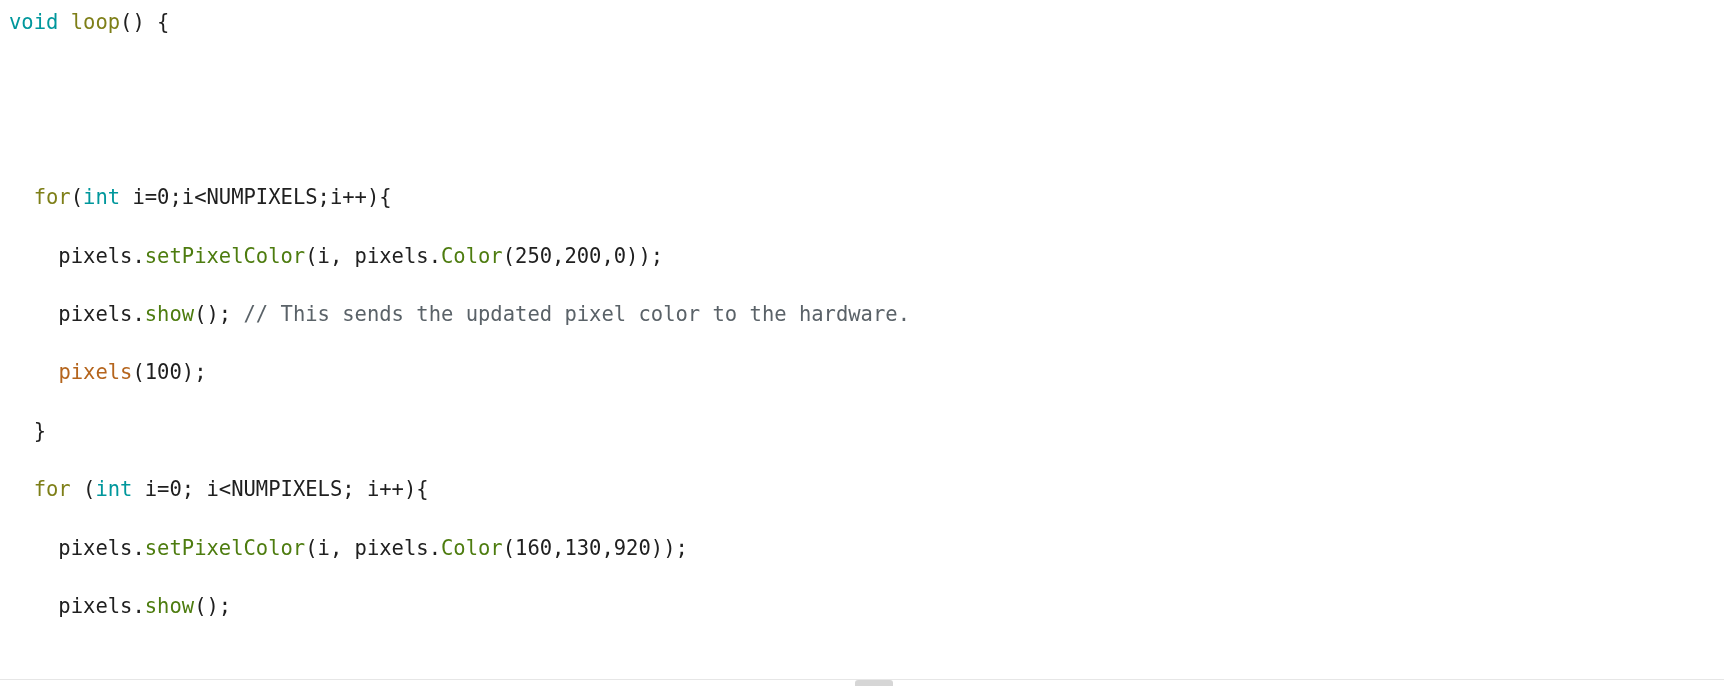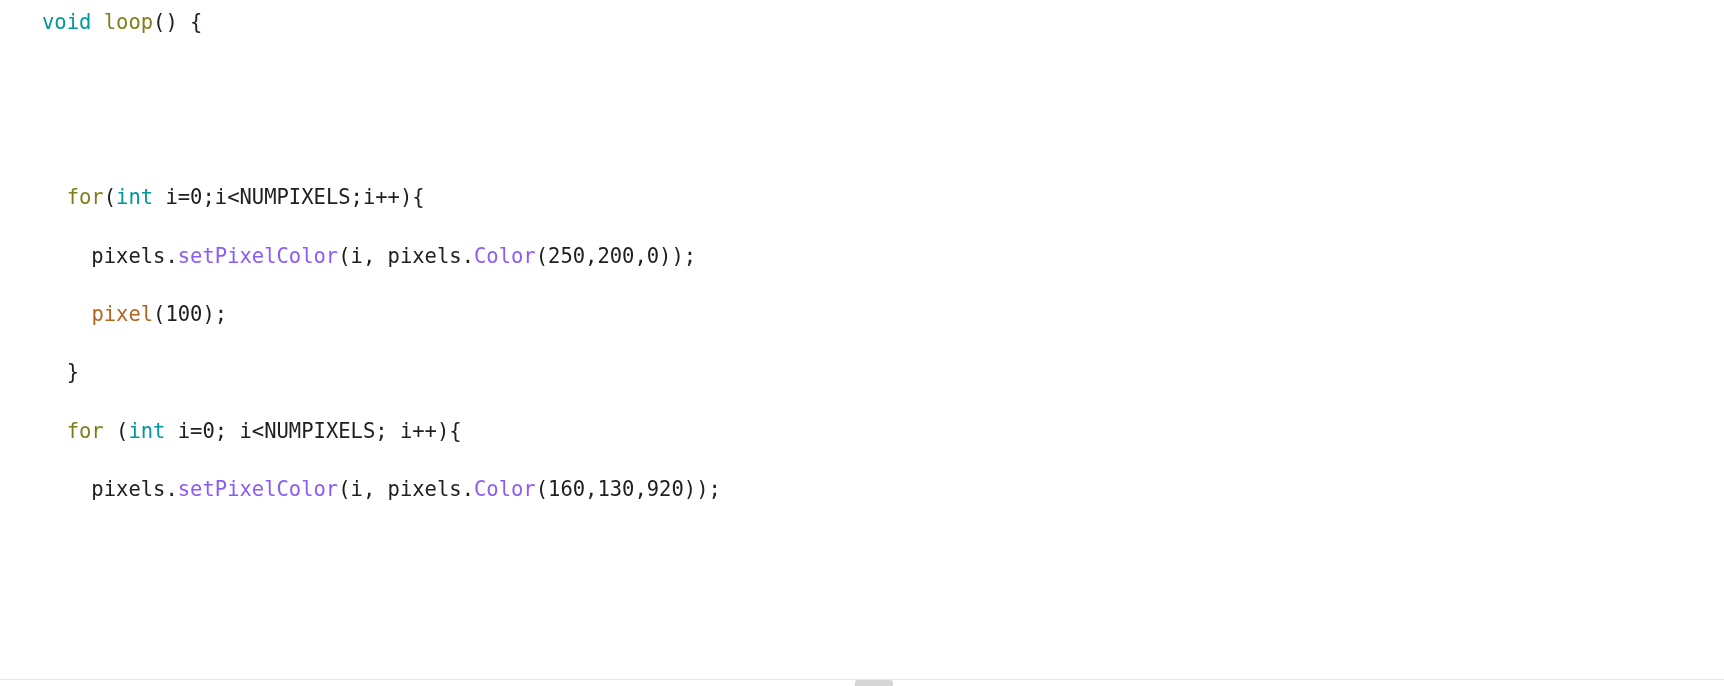--- a/index.html
+++ b/index.html
@@ -34,21 +34,20 @@
     white-space: pre;
     letter-spacing: 0px;
     tab-size: 2;
   }
 
   .ln {
     display: block;
     min-height: 29.2px;
     padding-left: 9px;
     white-space: pre;
-    margin-left: 33px;
   }
 
   
   .tok-kw      { color: #00979c; }  
   .tok-fn      { color: #7e7f18; }  
   .tok-method  { color: #d35400; }  
   .tok-call    { color: #b5651d; }  
   .tok-comment { color: #5a6268; }  
   .tok-plain   { color: #202020; }
 
@@ -65,34 +64,36 @@
     position: absolute;
     left: 855px;
     bottom: 0px;
     width: 38px;
     height: 6px;
     background: #cfcfcf;
     border-radius: 3px 3px 0 0;
     opacity: 0.85;
   }
 </style>
-<style>.tok-kw{color:#00979c;}.tok-fn{color:#7e7f18;}.tok-method{color:#8b5cf6;}.tok-call{color:#b5651d;}.tok-comment{color:#5a6268;}#bottom-divider{background:#e6e6e6;}#scroll-nub{background:#cfcfcf;}#code-block{background:#ffffff;}</style></head>
+<style>.tok-kw{color:#00979c;}.tok-fn{color:#7e7f18;}.tok-method{color:#4d7c0f;}.tok-call{color:#b5651d;}.tok-comment{color:#5a6268;}#bottom-divider{background:#e6e6e6;}#scroll-nub{background:#cfcfcf;}#code-block{background:#ffffff;}</style></head>
 <body>
 
 <div id="code-block">
 
   <pre id="code-pre"><span class="ln" id="line-1"><span class="tok-kw">void</span><span class="tok-plain"> </span><span class="tok-fn">loop</span><span class="tok-plain">() {</span></span>
 <span class="ln" id="line-2">​</span>
 <span class="ln" id="line-4">​</span>
 <span class="ln" id="line-5"><span class="tok-plain">  </span><span class="tok-fn">for</span><span class="tok-plain">(</span><span class="tok-kw">int</span><span class="tok-plain"> i=0;i&lt;NUMPIXELS;i++){</span></span>
 <span class="ln" id="line-6"><span class="tok-plain">    pixels.</span><span class="tok-method">setPixelColor</span><span class="tok-plain">(i, pixels.</span><span class="tok-method">Color</span><span class="tok-plain">(250,200,0));</span></span>
-<span class="ln" id="line-8"><span class="tok-plain">    </span><span class="tok-call">pixel</span><span class="tok-plain">(100);</span></span>
+<span class="ln" id="line-7"><span class="tok-plain">    pixels.</span><span class="tok-method">show</span><span class="tok-plain">(); </span><span class="tok-comment">// This sends the updated pixel color to the hardware.</span></span>
+<span class="ln" id="line-8"><span class="tok-plain">    </span><span class="tok-call">pixels</span><span class="tok-plain">(100);</span></span>
 <span class="ln" id="line-9"><span class="tok-plain">  }</span></span>
 <span class="ln" id="line-10"><span class="tok-plain">  </span><span class="tok-fn">for</span><span class="tok-plain"> (</span><span class="tok-kw">int</span><span class="tok-plain"> i=0; i&lt;NUMPIXELS; i++){</span></span>
 <span class="ln" id="line-11"><span class="tok-plain">    pixels.</span><span class="tok-method">setPixelColor</span><span class="tok-plain">(i, pixels.</span><span class="tok-method">Color</span><span class="tok-plain">(160,130,920));</span></span>
+<span class="ln" id="line-12"><span class="tok-plain">    pixels.</span><span class="tok-method">show</span><span class="tok-plain">();</span></span>
 
 
 
 
 
 
 
 
 </pre>
 

